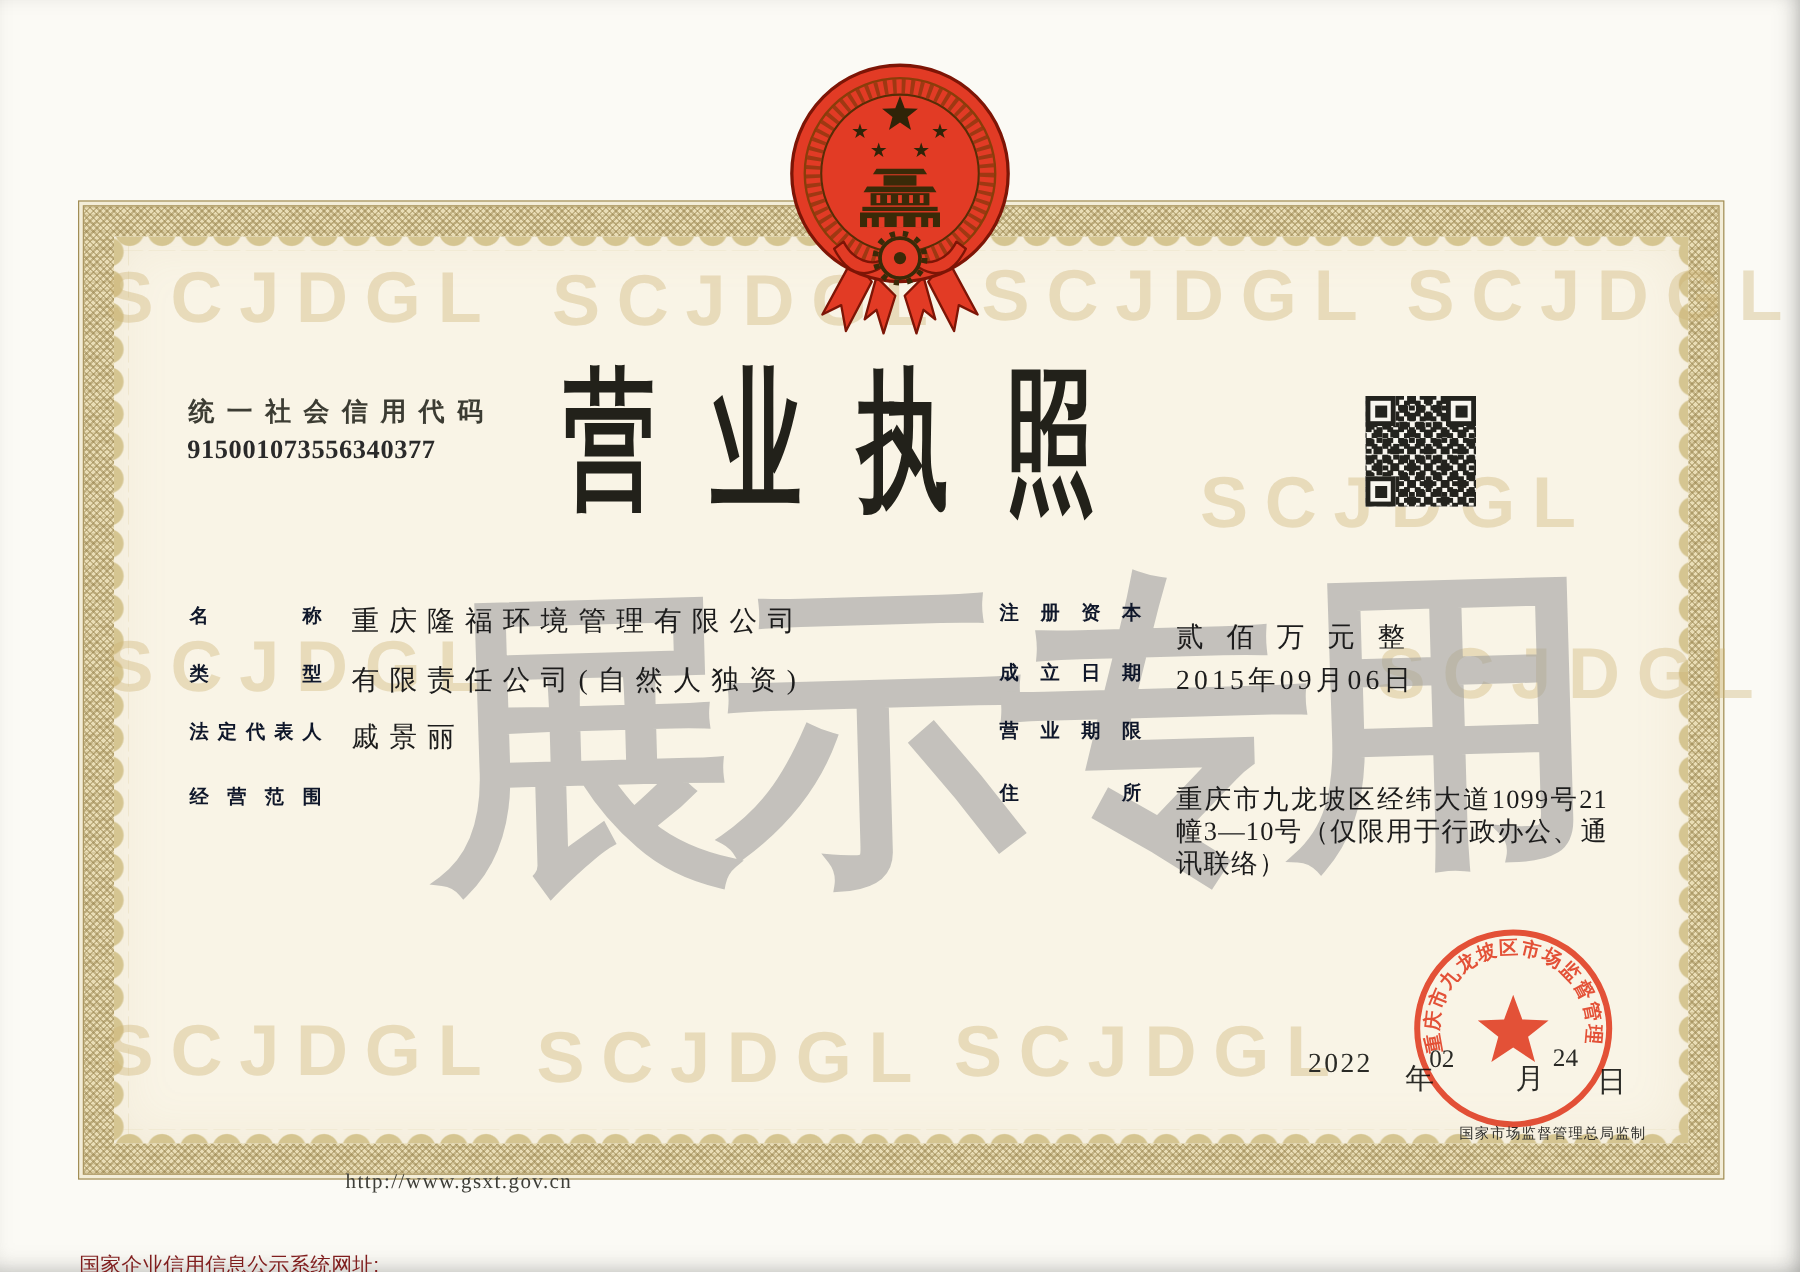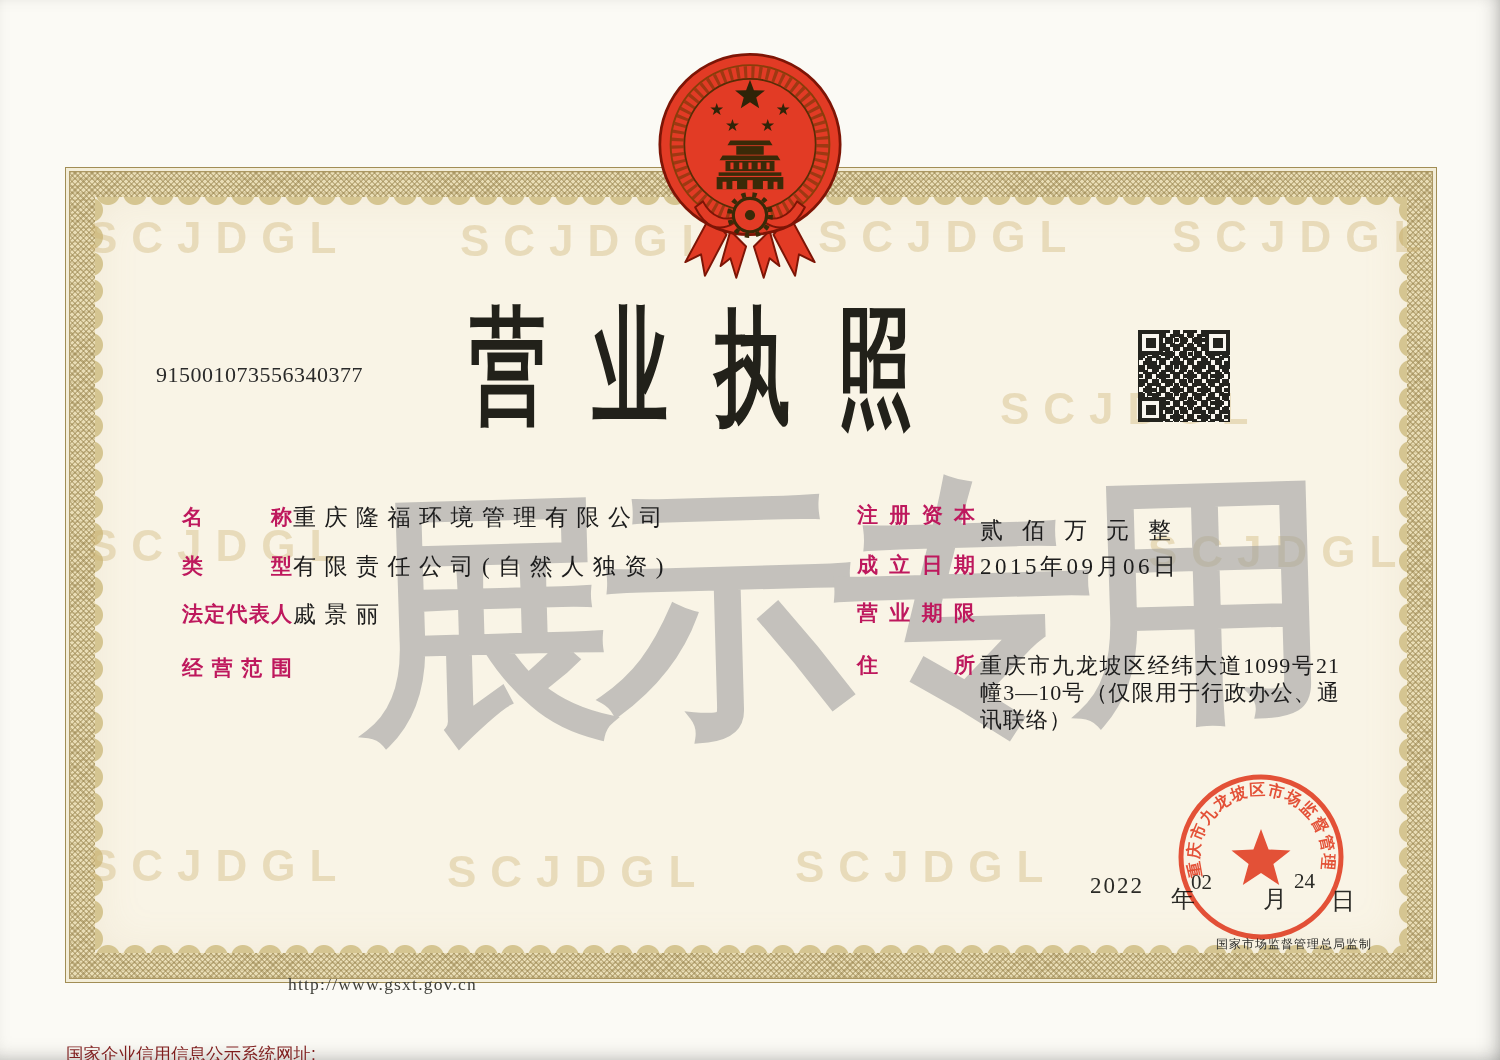--- a/index.html
+++ b/index.html
@@ -31,53 +31,53 @@
     background: radial-gradient(14px 14px at 13px 16px, #d5c591 11.5px, rgba(213,197,145,0) 12.5px) repeat-x;
     background-size:27px 12px; }
   .sc.l { top:0; bottom:0; left:0; width:12px;
     background: radial-gradient(14px 14px at -4px 13px, #d5c591 11.5px, rgba(213,197,145,0) 12.5px) repeat-y;
     background-size:12px 27px; }
   .sc.r { top:0; bottom:0; right:0; width:12px;
     background: radial-gradient(14px 14px at 16px 13px, #d5c591 11.5px, rgba(213,197,145,0) 12.5px) repeat-y;
     background-size:12px 27px; }
 
   
-  .wm-tile { position:absolute; font-weight:bold; font-size:44px; letter-spacing:14px;
+  .wm-tile { position:absolute; font-weight:bold; font-size:60px; letter-spacing:14px;
     color:rgba(205,180,115,.38); z-index:1; font-family:"Liberation Sans", sans-serif; }
 
   
   .display-wm { position:absolute; left:358px; top:480px; z-index:1;
     font-size:262px; font-weight:700; letter-spacing:-24px; line-height:1;
     color:#9e9e9e; opacity:.58; transform:rotate(-1.6deg); white-space:nowrap;
     font-family:"Liberation Sans", sans-serif; }
 
   
   .emblem { position:absolute; left:652px; top:50px; width:196px; height:240px; z-index:4; }
   .credit-label { position:absolute; left:157px; top:328px; z-index:2;
     font-size:21.5px; font-weight:600; letter-spacing:10.5px; color:#3c3c33; }
   .credit-code { position:absolute; left:156px; top:362px; z-index:2;
-    font-family:"Liberation Serif", serif; font-size:22px; color:#2a2a2a; letter-spacing:.5px; }
+    font-family:"Liberation Serif", serif; font-size:22px; color:#2a2a2a; letter-spacing:.5px;font-weight:bold; }
   .doc-title { position:absolute; left:470px; top:303px; z-index:2;
     font-size:126px; font-weight:900; letter-spacing:78px; line-height:1.02;
     color:#22211a; white-space:nowrap; transform:scaleX(.6); transform-origin:left top; }
 
   .qr-box { position:absolute; left:1138px; top:330px; width:92px; height:92px; z-index:2;
     background:
       repeating-conic-gradient(#23231e 0% 25%, rgba(0,0,0,0) 25% 50%) 0px 0px / 14px 14px,
       repeating-conic-gradient(#23231e 0% 25%, rgba(0,0,0,0) 25% 50%) 5px 8px / 9px 9px,
       #f8f6ef; }
   .qr-finder { position:absolute; width:25px; height:25px; border:4.5px solid #23231e; background:#f8f6ef; }
   .qr-finder::after { content:""; position:absolute; inset:3.5px; background:#23231e; }
   .qr-finder.tl { left:0; top:0; } .qr-finder.tr { right:0; top:0; } .qr-finder.bl { left:0; bottom:0; }
   .qr-caption { position:absolute; left:1244px; top:331px; width:116px; z-index:2;
     font-size:12.3px; line-height:15.6px; color:#262626; font-weight:500; }
 
   
-  .f-label { position:absolute; z-index:2; font-size:21px; font-weight:700; color:#be185d;
-    text-align:justify; text-align-last:justify;margin-left:24px; }
+  .f-label { position:absolute; z-index:2; font-size:16px; font-weight:700; color:#0f172a;
+    text-align:justify; text-align-last:justify; }
   .f-label.lft { left:158px; width:110px; }
   .f-label.rgt { left:833px; width:118px; }
   .f-value { position:absolute; z-index:2; color:#1c1c1c;
     font-family:"Liberation Serif", serif; font-size:23px; }
   .f-value.lft { left:293px; }
   .f-value.rgt { left:980px; }
   .v-spaced  { letter-spacing:8.5px; }
   .v-capital { letter-spacing:19px; }
   .v-date    { letter-spacing:3.5px; }
   .scope-block { position:absolute; left:291px; top:656px; width:507px; z-index:2;
@@ -172,20 +172,21 @@
           <rect x="62" y="67" width="2" height="3.8"></rect>
       </g>
       <path d="M42,88 C34,93 27,90 22,80 l4,-3 c4,8 12,11 18,7 Z" fill="#e23b25" stroke="#7d1506" stroke-width="1"></path>
       <path d="M58,88 C66,93 73,90 78,80 l-4,-3 c-4,8 -12,11 -18,7 Z" fill="#e23b25" stroke="#7d1506" stroke-width="1"></path>
       <circle cx="50" cy="84" r="10.5" fill="none" stroke="#3a2a08" stroke-width="2.4" stroke-dasharray="2.2 3.4"></circle>
       <circle cx="50" cy="84" r="8.5" fill="#e23b25" stroke="#3a2a08" stroke-width="1.6"></circle>
       <circle cx="50" cy="84" r="2.6" fill="#3a2a08"></circle>
     </g>
   </svg>
 
+  <div class="credit-label">统一社会信用代码</div>
   <div class="credit-code">915001073556340377</div>
 
   <div class="doc-title">营业执照</div>
 
   <div class="qr-box">
     <div class="qr-finder tl"></div>
     <div class="qr-finder tr"></div>
     <div class="qr-finder bl"></div>
   </div>
 

